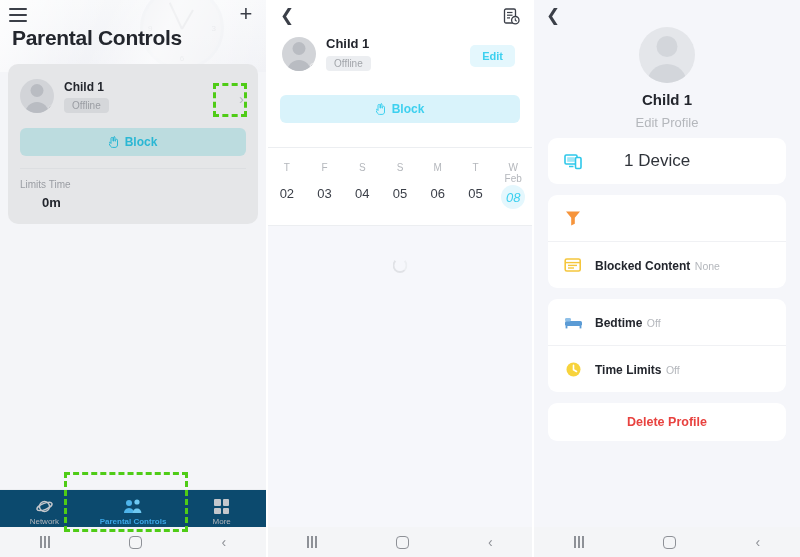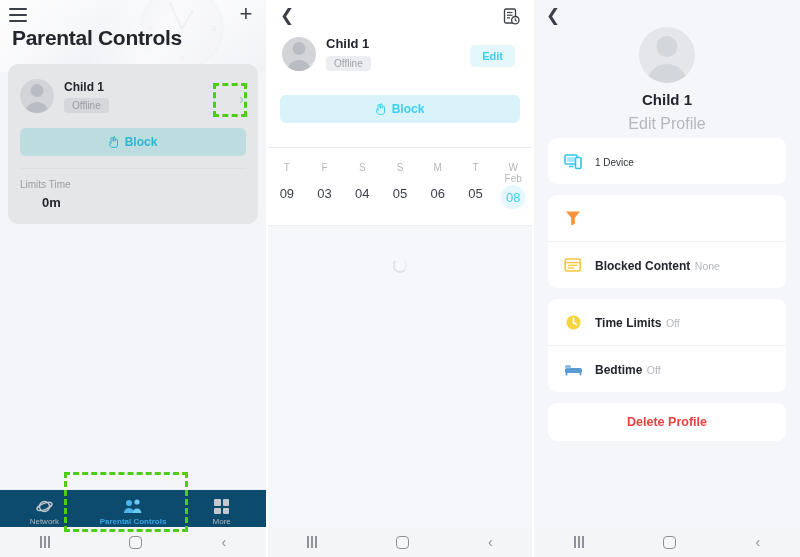--- a/index.html
+++ b/index.html
@@ -142,21 +142,21 @@
     font-size: 12px; font-weight: bold; gap: 5px;
   }
   .p2-sep { position: absolute; left: 0; right: 0; top: 147px; height: 1px; background: #eceef1; }
   .datestrip { position: relative; height: 75px; background: #ffffff; display: flex; }
   .dcol { flex: 1; display: flex; flex-direction: column; align-items: center; padding-top: 12px; }
   .dow { font-size: 10px; color: #b4b7bc; }
   .dmon { font-size: 10px; color: #b4b7bc; margin-top: 0; }
   .dnum { margin-top: 8px; font-size: 13px; color: #3b3f48; width: 24px; height: 24px;
           display: flex; align-items: center; justify-content: center; border-radius: 50%; }
   .dcol.sel .dnum { background: #e4f7fd; color: #3dd0ef; }
-  .dcol.sel .dnum.nudge { margin-top: 1px; }
+  .dcol.sel .dnum.nudge { margin-top: 1px; font-style: italic; }
   .p2-sep2 { position: relative; height: 1px; background: #eceef1; }
   .p2-body { position: relative; height: 301px; background: #f6f7fb; }
   .spinner {
     position: absolute; left: 50%; top: 32px; transform: translateX(-50%);
     width: 15px; height: 15px; border-radius: 50%;
     border: 2px solid #e0e2e6; border-top-color: #f6f7fb; border-right-color: #eceef1;
   }
 
   
   .p3-top { position: relative; height: 138px; }
@@ -164,28 +164,28 @@
     position: absolute; left: 50%; top: 27px; transform: translateX(-50%);
     width: 56px; height: 56px; border-radius: 50%; background: #e4e6ea; overflow: hidden;
   }
   .avatar-lg .head { position: absolute; left: 50%; top: 9px; transform: translateX(-50%);
     width: 21px; height: 21px; border-radius: 50%; background: #d3d6db; }
   .avatar-lg .body { position: absolute; left: 50%; bottom: -12px; transform: translateX(-50%);
     width: 40px; height: 31px; border-radius: 20px 20px 0 0; background: #d3d6db; }
   .p3-name { position: absolute; left: 0; right: 0; top: 91px; text-align: center;
     font-size: 15px; font-weight: bold; color: #23262d; }
   .p3-sub { position: absolute; left: 0; right: 0; top: 115px; text-align: center;
-    font-size: 16px; color: #b4b7bc; }
+    font-size: 13px; color: #b4b7bc; }
   .card3 { margin: 0 14px 11px; background: #ffffff; border-radius: 9px; }
   .card3 .item { display: flex; align-items: center; padding: 12px 14px; }
   .card3 .item + .item { border-top: 1px solid #f0f1f4; }
   .item .ico { width: 22px; height: 22px; flex: none; margin-right: 11px; display: flex; align-items: center; justify-content: center; }
   .item .txt .t { font-size: 12px; font-weight: bold; color: #23262d; }
   .item .txt .s { font-size: 10.5px; color: #b4b7bc; margin-top: 3px; }
-  .item.single .txt .t { font-weight: normal; font-size: 10px; color: #2f333a; }
+  .item.single .txt .t { font-weight: normal; font-size: 17px; color: #2f333a; margin-left: 29px; }
   .delete-card { margin: 0 14px; background: #ffffff; border-radius: 9px;
     height: 38px; display: flex; align-items: center; justify-content: center; }
   .delete-card span { color: #e8423f; font-size: 12.5px; font-weight: bold; }
 </style>
 </head>
 <body>
 
 <div class="screens">
 
   <div class="panel panel-1">
@@ -314,21 +314,21 @@
             </svg>
         </span>
         <span>Block</span>
       </div>
       <div class="p2-sep"></div>
     </div>
 
     <div class="datestrip">
       <div class="dcol">
         <span class="dow">T</span>
-        <span class="dnum">09</span>
+        <span class="dnum">02</span>
       </div>
       <div class="dcol">
         <span class="dow">F</span>
         <span class="dnum">03</span>
       </div>
       <div class="dcol">
         <span class="dow">S</span>
         <span class="dnum">04</span>
       </div>
       <div class="dcol">
@@ -416,44 +416,44 @@
         <span class="txt">
           <span class="t">Blocked Content</span>
           <span class="s">None</span>
         </span>
       </div>
     </div>
 
     <div class="card3">
       <div class="item">
         <span class="ico">
-          <svg width="17" height="17" viewBox="0 0 17 17">
-            <circle cx="8.5" cy="8.5" r="7" fill="#f7d33c"></circle>
-            <path d="M8.5 4.3v4.4l3 1.8" fill="none" stroke="#ffffff" stroke-width="1.6" stroke-linecap="round"></path>
-          </svg>
-        </span>
-        <span class="txt">
-          <span class="t">Time Limits</span>
-          <span class="s">Off</span>
-        </span>
-      </div>
-      <div class="item">
-        <span class="ico">
           <svg width="19" height="14" viewBox="0 0 19 14">
             <rect x="1" y="6" width="17" height="5" rx="1.6" fill="#5b9bd5"></rect>
             <rect x="1" y="3" width="6" height="3.5" rx="1.4" fill="#8fc0e8"></rect>
             <rect x="1.6" y="11" width="1.8" height="2.4" fill="#5b9bd5"></rect>
             <rect x="15.6" y="11" width="1.8" height="2.4" fill="#5b9bd5"></rect>
           </svg>
         </span>
         <span class="txt">
           <span class="t">Bedtime</span>
           <span class="s">Off</span>
         </span>
       </div>
+      <div class="item">
+        <span class="ico">
+          <svg width="17" height="17" viewBox="0 0 17 17">
+            <circle cx="8.5" cy="8.5" r="7" fill="#f7d33c"></circle>
+            <path d="M8.5 4.3v4.4l3 1.8" fill="none" stroke="#ffffff" stroke-width="1.6" stroke-linecap="round"></path>
+          </svg>
+        </span>
+        <span class="txt">
+          <span class="t">Time Limits</span>
+          <span class="s">Off</span>
+        </span>
+      </div>
     </div>
 
     <div class="delete-card">
       <span>Delete Profile</span>
     </div>
 
     <div class="navbar">
       <span class="nav-recent">
           <i></i>
           <i></i>

